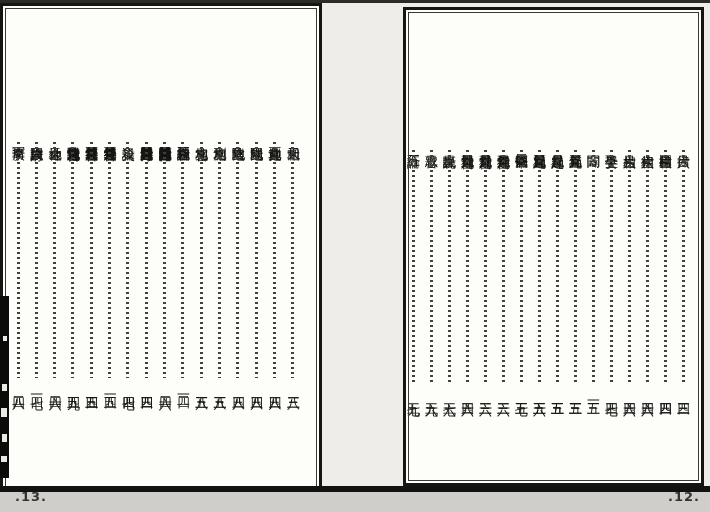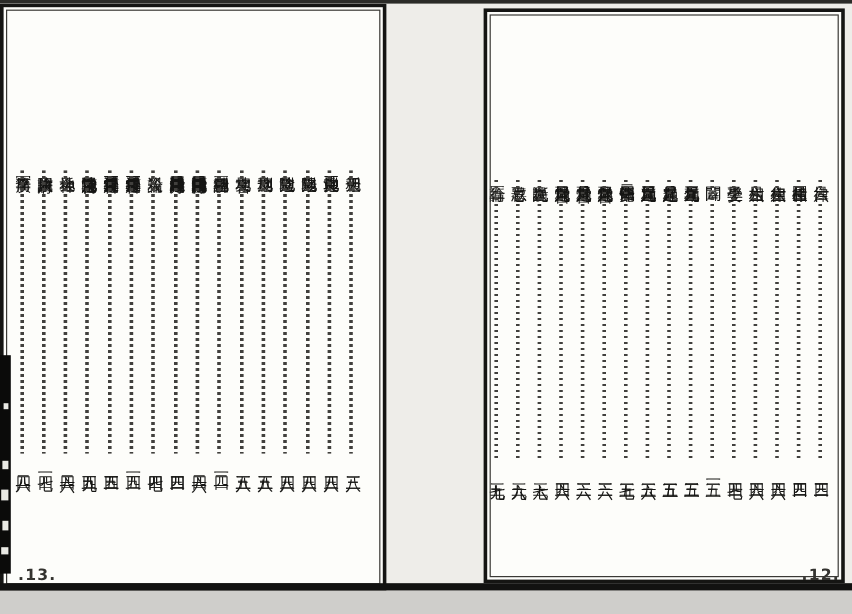--- a/index.html
+++ b/index.html
@@ -37,21 +37,21 @@
 
   .gutter{position:absolute;left:0;top:296px;width:9px;height:182px;background:#0b0b0a}
   .frag{position:absolute;background:#e9e9e4}
   .f1{left:3px;top:40px;width:4px;height:5px}
   .f2{left:2px;top:88px;width:5px;height:7px}
   .f3{left:1px;top:112px;width:6px;height:9px}
   .f4{left:2px;top:138px;width:5px;height:8px}
   .f5{left:1px;top:160px;width:6px;height:6px}
 
   .folio{
-    position:absolute;top:472px;font-size:13px;font-weight:700;
+    position:absolute;top:489px;font-size:13px;font-weight:700;
     letter-spacing:1px;color:#34332f;font-family:"DejaVu Sans",sans-serif;
   }
   .folio-left{left:15px}
   .folio-right{left:668px}
 </style>
 </head>
 <body>
 
 <div class="spread-bg"></div>
 <div class="edge-top"></div>

